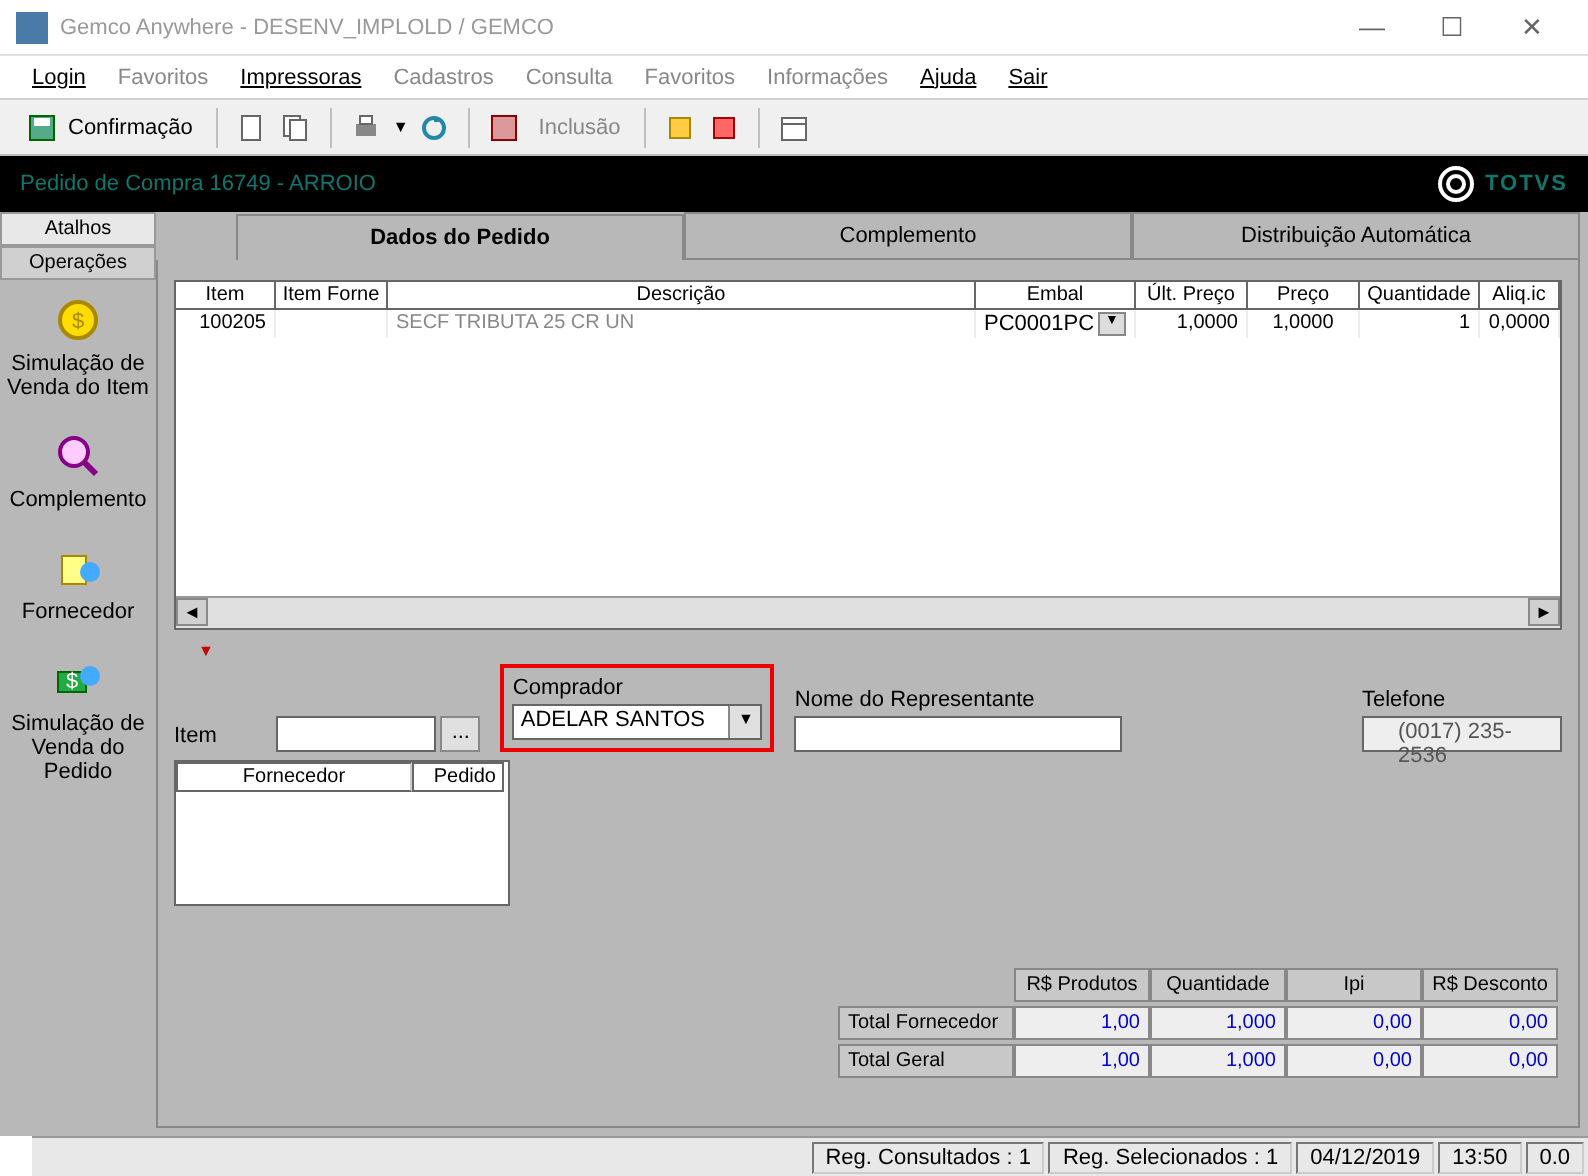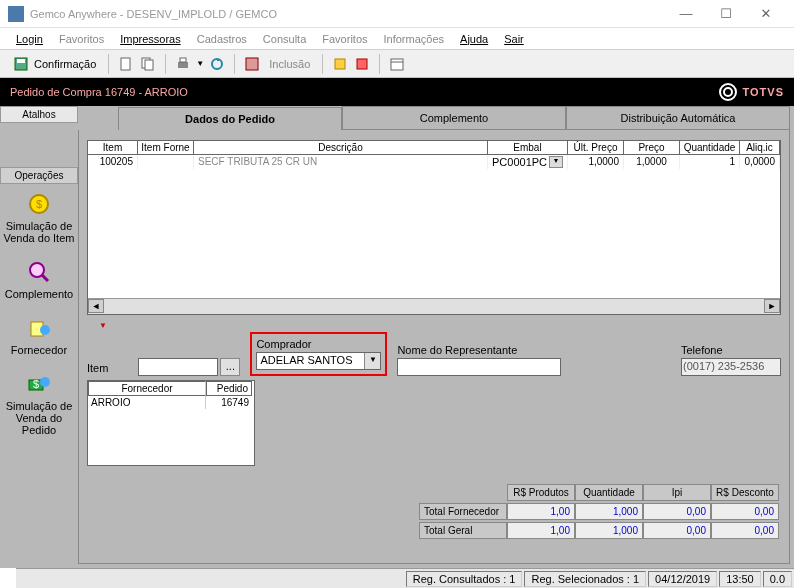--- a/index.html
+++ b/index.html
@@ -14,31 +14,31 @@
 .menubar .menu-item { padding: 2px 8px; color: #888; }
 .menubar .menu-item.active { color: #000; }
 .menubar .menu-item .ul { text-decoration: underline; }
 
 .toolbar { height: 28px; background: #f0f0f0; display: flex; align-items: center; padding: 0 8px; gap: 4px; border-bottom: 1px solid #c0c0c0; }
 .toolbar .icon { width: 18px; height: 18px; display: inline-flex; align-items: center; justify-content: center; }
 .toolbar .spacer { width: 1px; height: 20px; background: #c0c0c0; margin: 0 4px; }
 .toolbar .confirm-btn { display: flex; align-items: center; gap: 4px; padding: 1px 4px; }
 .toolbar .confirm-btn span.label { color: #000; }
 
-.header-black { height: 28px; background: #000; color: #fca5a5; display: flex; align-items: center; padding: 0 10px; font-size: 15px; }
+.header-black { height: 28px; background: #000; color: #0f766e; display: flex; align-items: center; padding: 0 10px; font-size: 15px; }
 .header-black .totvs { margin-left: auto; display: flex; align-items: center; gap: 6px; font-weight: bold; font-size: 14px; letter-spacing: 1px; }
 .header-black .totvs-icon { width: 18px; height: 18px; border: 2px solid #fff; border-radius: 50%; position: relative; }
 .header-black .totvs-icon::after { content: ''; position: absolute; width: 6px; height: 6px; border: 2px solid #fff; border-radius: 50%; top: 2px; left: 2px; }
 
 .main-area { display: flex; height: calc(588px - 28px - 22px - 28px - 28px - 20px); }
 
 .left-panel { width: 78px; background: #b8b8b8; display: flex; flex-direction: column; }
 .left-tabs { display: flex; flex-direction: column; }
 .left-tab { background: #e8e8e8; border: 1px solid #999; padding: 2px 4px; text-align: center; font-size: 10px; }
-.left-tab.active { background: #d0d0d0; margin-top: 44px; }
+.left-tab.active { background: #d0d0d0; }
 .left-items { padding: 6px 2px; display: flex; flex-direction: column; gap: 14px; }
 .left-item { text-align: center; color: #000; font-size: 9px; }
 .left-item .ic { width: 28px; height: 28px; margin: 0 auto 2px; display: flex; align-items: center; justify-content: center; }
 
 .content { flex: 1; background: #b8b8b8; padding: 0 4px 4px 0; position: relative; }
 .tabs-row { display: flex; height: 24px; background: #b8b8b8; padding-left: 40px; }
 .tab { flex: 1; text-align: center; line-height: 22px; border: 1px solid #888; background: #b8b8b8; font-size: 11px; }
 .tab.active { background: #b8b8b8; border-bottom: none; font-weight: bold; position: relative; top: 1px; }
 
 .pane { background: #b8b8b8; border: 1px solid #888; border-top: none; height: calc(100% - 24px); padding: 10px 8px; position: relative; }
@@ -60,21 +60,21 @@
 .form-row .label { font-size: 11px; margin-bottom: 2px; }
 .item-input { width: 80px; height: 18px; border: 1px solid #666; background: #fff; padding: 0 2px; }
 .btn-dots { width: 20px; height: 18px; border: 1px solid #888; background: #e0e0e0; text-align: center; line-height: 14px; }
 
 .red-box { border: 2px solid #e00; padding: 4px; display: inline-block; }
 .combo { display: flex; width: 125px; height: 18px; border: 1px solid #666; background: #fff; }
 .combo .cv { flex: 1; padding: 1px 3px; }
 .combo .ca { width: 16px; background: #e0e0e0; border-left: 1px solid #888; text-align: center; line-height: 14px; font-size: 8px; }
 
 .rep-input { width: 164px; height: 18px; border: 1px solid #666; background: #fff; }
-.tel-box { width: 100px; height: 18px; border: 1px solid #666; background: #eee; padding: 1px 1px; color: #555; }
+.tel-box { width: 100px; height: 18px; border: 1px solid #666; background: #eee; padding: 1px 17px; color: #555; }
 
 .fp-table { margin-top: 4px; border: 1px solid #666; background: #fff; width: 168px; }
 .fp-head { display: flex; }
 .fp-h { border: 1px solid #666; padding: 1px 3px; text-align: center; font-size: 10px; }
 .fp-row { display: flex; }
 .fp-c { padding: 1px 3px; font-size: 10px; }
 .fp-forn { width: 118px; border-right: 1px solid #ccc;} .fp-ped { width: 46px; text-align: right; }
 
 .totals { position: absolute; right: 10px; bottom: 24px; }
 .totals-head { display: flex; }
@@ -296,24 +296,20 @@
           <div class="label">Telefone</div>
           <div class="tel-box">(0017) 235-2536</div>
         </div>
       </div>
 
       <div class="fp-table">
         <div class="fp-head">
           <div class="fp-h fp-forn">Fornecedor</div>
           <div class="fp-h fp-ped">Pedido</div>
         </div>
-        <div class="fp-row">
-          <div class="fp-c fp-forn">ARROIO</div>
-          <div class="fp-c fp-ped">16749</div>
-        </div>
         <div style="height:56px"></div>
       </div>
 
       <div class="totals">
         <div class="totals-head" style="margin-left:88px">
           <div class="th">R$ Produtos</div>
           <div class="th">Quantidade</div>
           <div class="th">Ipi</div>
           <div class="th">R$ Desconto</div>
         </div>

